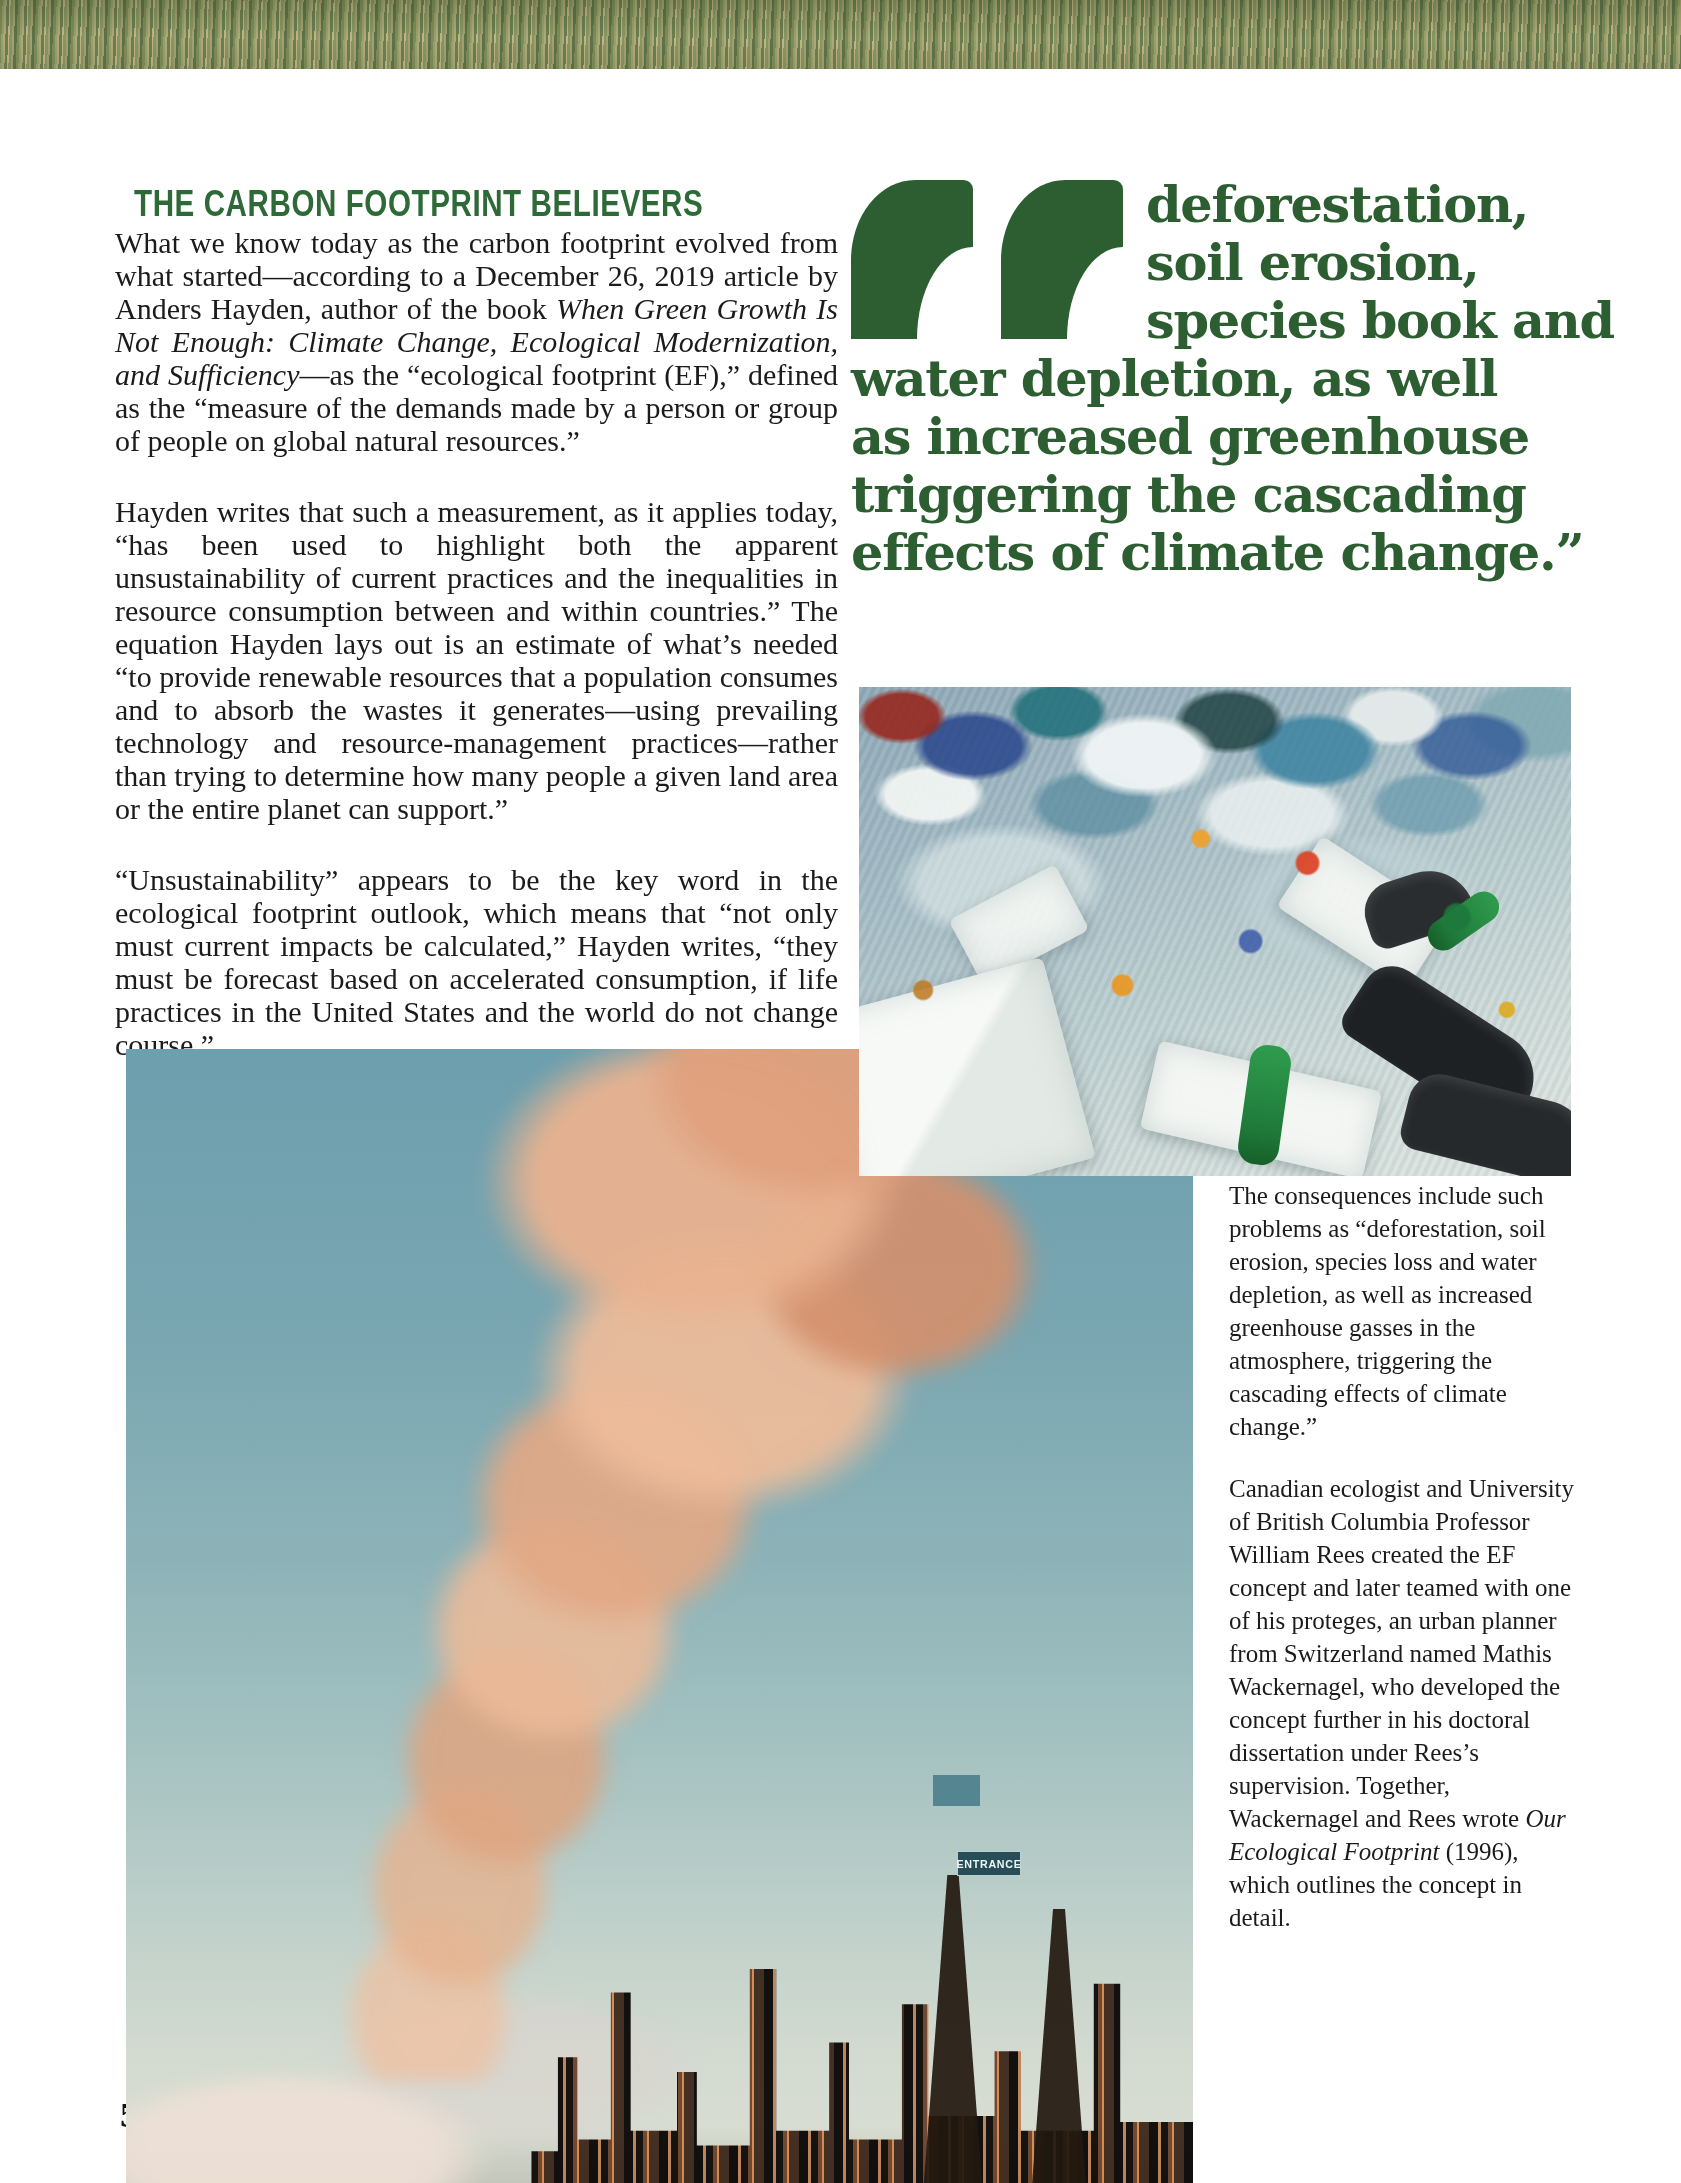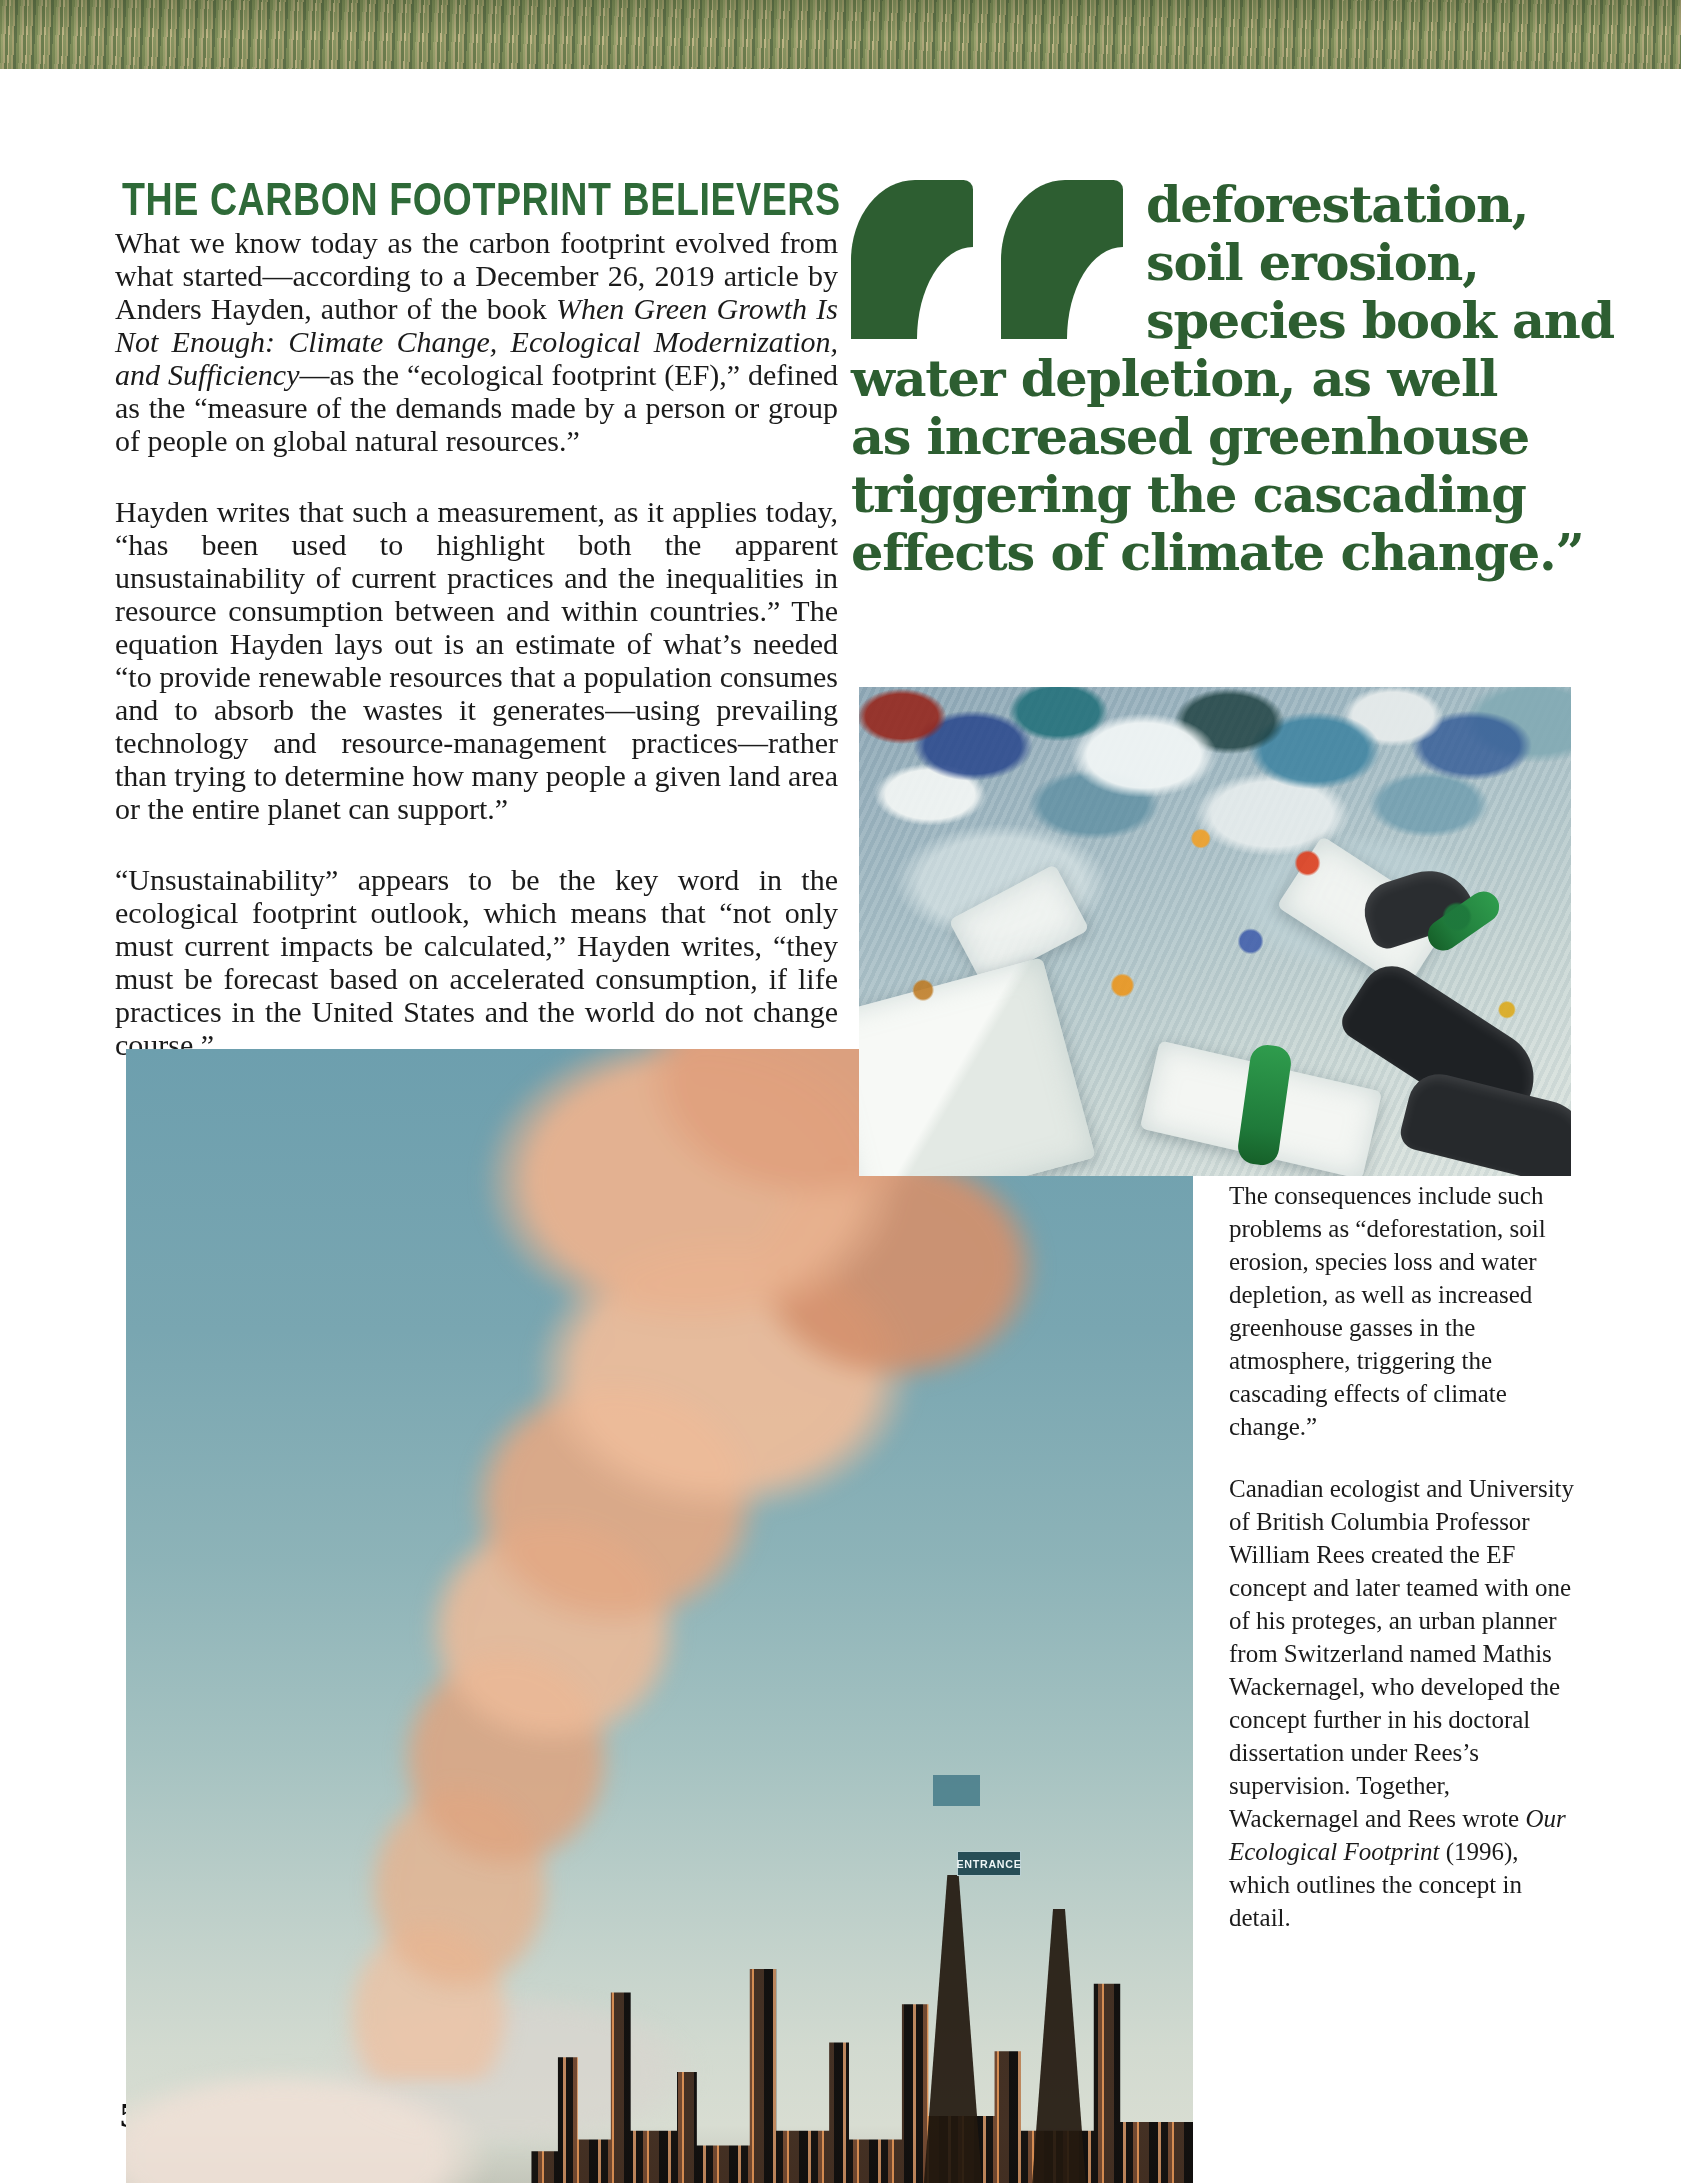--- a/index.html
+++ b/index.html
@@ -22,23 +22,23 @@
       linear-gradient(180deg,rgba(55,70,35,.30),rgba(120,130,80,.05) 55%,rgba(90,100,60,.18) 100%),
       repeating-linear-gradient(92deg,
         #7d8d59 0 2.7px,#9aa36e 2.7px 4.7px,#b3ab7e 4.7px 6.7px,#6b7d4e 6.7px 9.4px,
         #c3b989 9.4px 10.7px,#8a9663 10.7px 13.4px,#a7a372 13.4px 15.4px,#5d7048 15.4px 18px),
       repeating-linear-gradient(88deg,
         rgba(196,186,140,.45) 0 6px,rgba(109,127,82,.45) 6px 14px,rgba(160,160,110,.45) 14px 20px);
   }
 
   
   .headline{
-    position:absolute;left:118px;top:167px;margin:4px;
+    position:absolute;left:118px;top:167px;margin:16px;
     color:var(--green-head);font-family:"Liberation Sans",sans-serif;
-    font-size:47px;font-weight:700;letter-spacing:0.7px;white-space:nowrap;
+    font-size:37px;font-weight:700;letter-spacing:0.7px;white-space:nowrap;
   }
   .headline .squeeze{display:inline-block;transform:scaleX(.8);transform-origin:left center;}
 
   
   .col-left{position:absolute;left:115px;top:226px;width:723px;}
   .col-left p{
     margin:0 0 38px 0;font-size:30px;line-height:33px;text-align:justify;
   }
   .col-left .ital, .col-right .ital{font-style:italic;}
 

